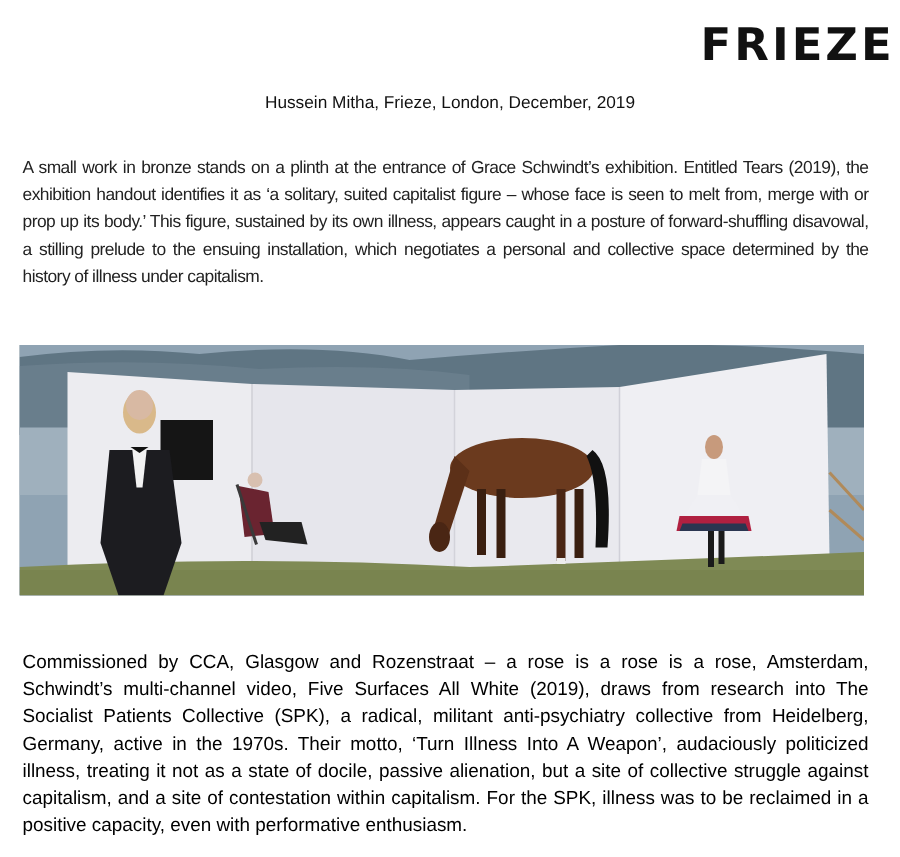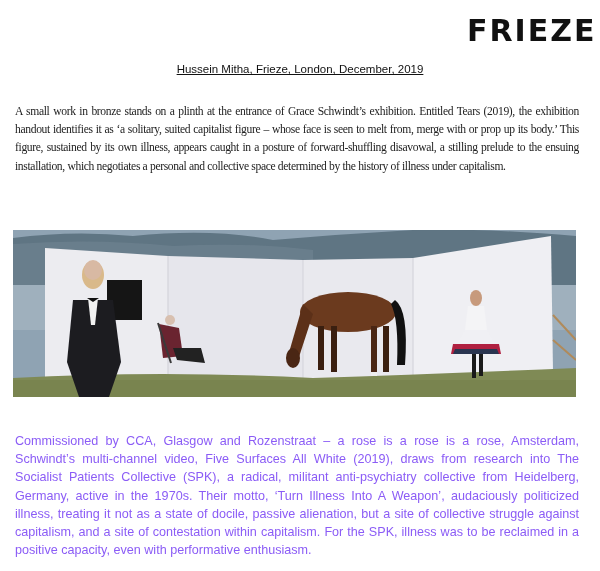--- a/index.html
+++ b/index.html
@@ -6,35 +6,35 @@
     body { width: 600px; height: 571px; position: relative; overflow: hidden; color: #1a1a1a; }
     .logo {
       position: absolute; left: 432px; top: 14px;
       font-family: "DejaVu Sans", sans-serif; font-weight: bold;
       font-size: 30px; letter-spacing: 2px; color: #111; line-height: 34px; margin-left: 35px;
     }
     .byline {
       position: absolute; left: 0; width: 600px; top: 63px; text-align: center;
       font-family: "Liberation Sans", sans-serif; font-size: 11.5px; color: #111;
     }
-    .byline span { text-decoration: underline; }
+    .byline span { }
     .para1 {
       position: absolute; left: 15px; top: 103px; width: 564px;
-      font-family: Liberation Serif, serif; font-size: 11.6px; line-height: 18.2px;
+      font-family: Liberation Sans, sans-serif; font-size: 11.6px; line-height: 18.2px;
       text-align: justify; color: #222; letter-spacing: -0.35px;
     }
     .photo {
       position: absolute; left: 13px; top: 230px; width: 563px; height: 167px;
       overflow: hidden; background: #7a8c98;
     }
     .photo svg { display: block; }
     .para2 {
       position: absolute; left: 15px; top: 432px; width: 564px;
       font-family: "Liberation Sans", sans-serif; font-size: 12.6px; line-height: 18.2px;
-      text-align: justify; color: #8b5cf6;
+      text-align: justify; color: #000000;
     }
   </style>
 </head>
 <body>
 
 <div class="logo">FRIEZE</div>
 
 <div class="byline">
   <span>Hussein Mitha, Frieze, London, December, 2019</span>
 </div>

